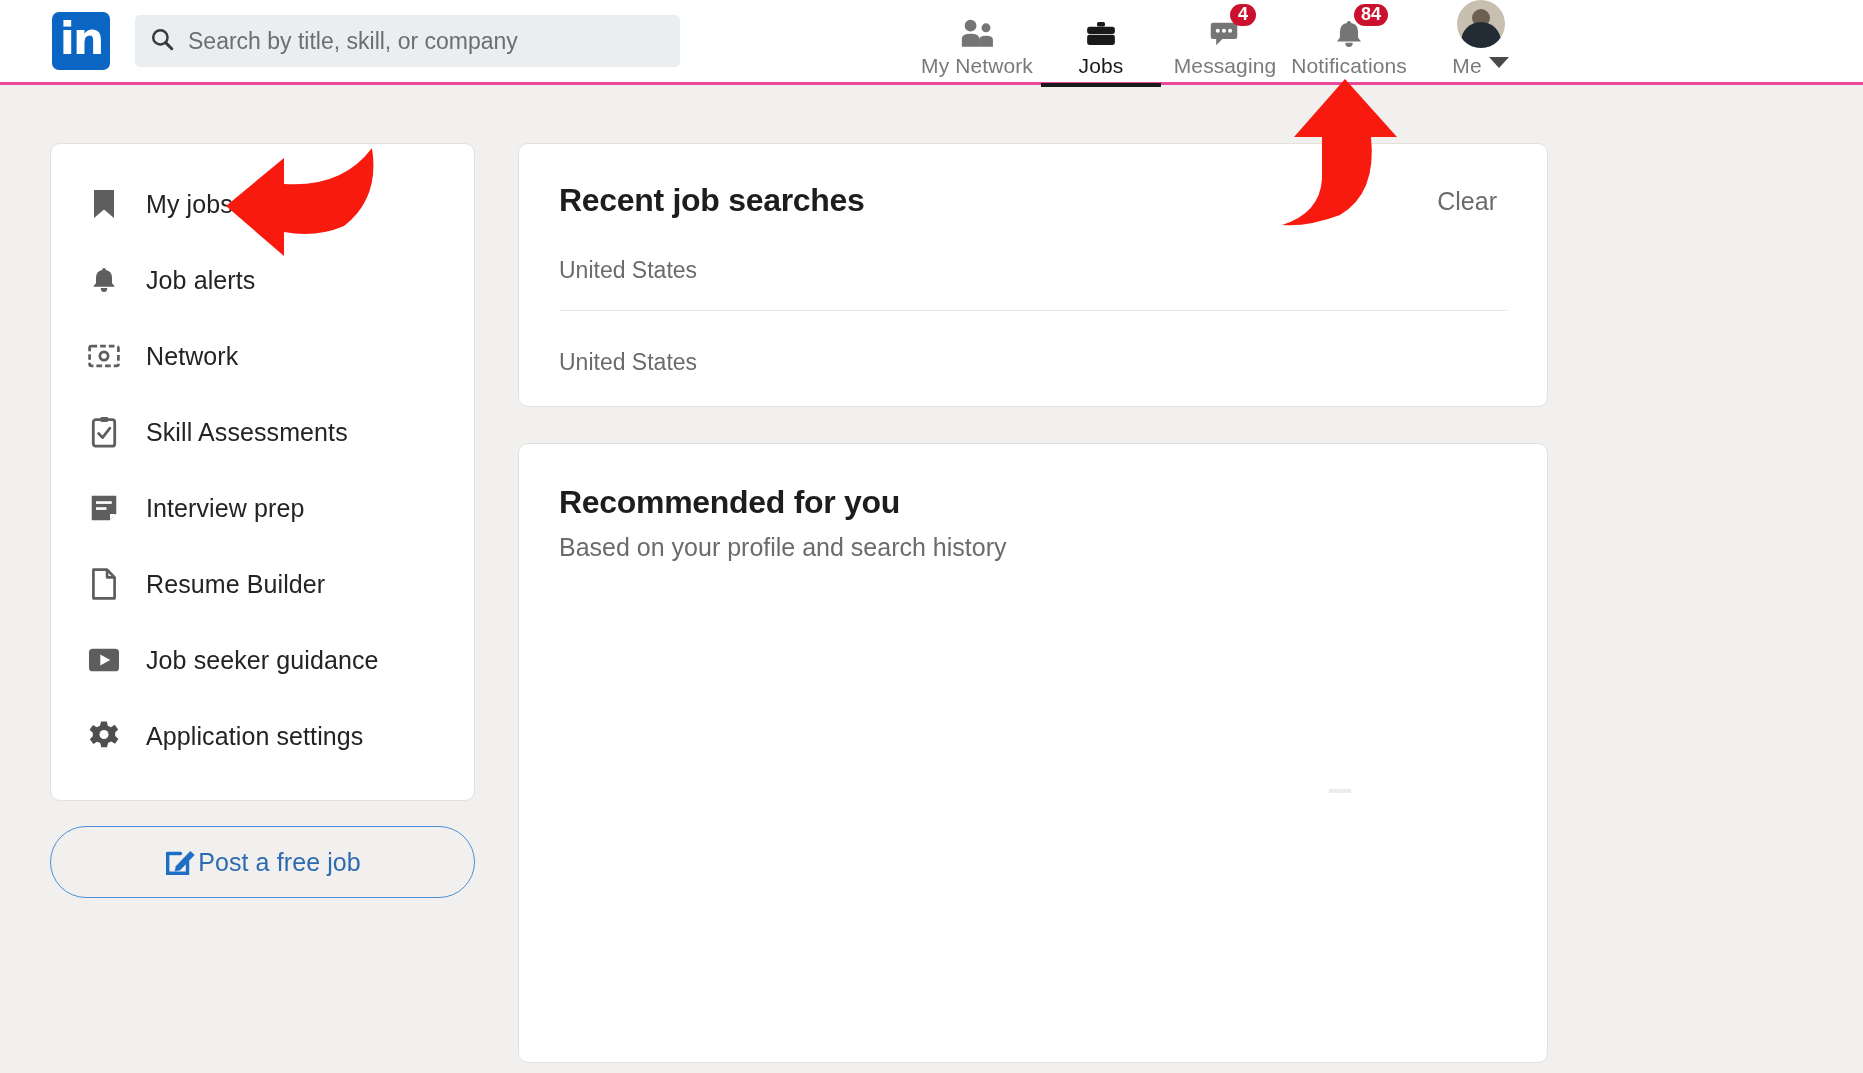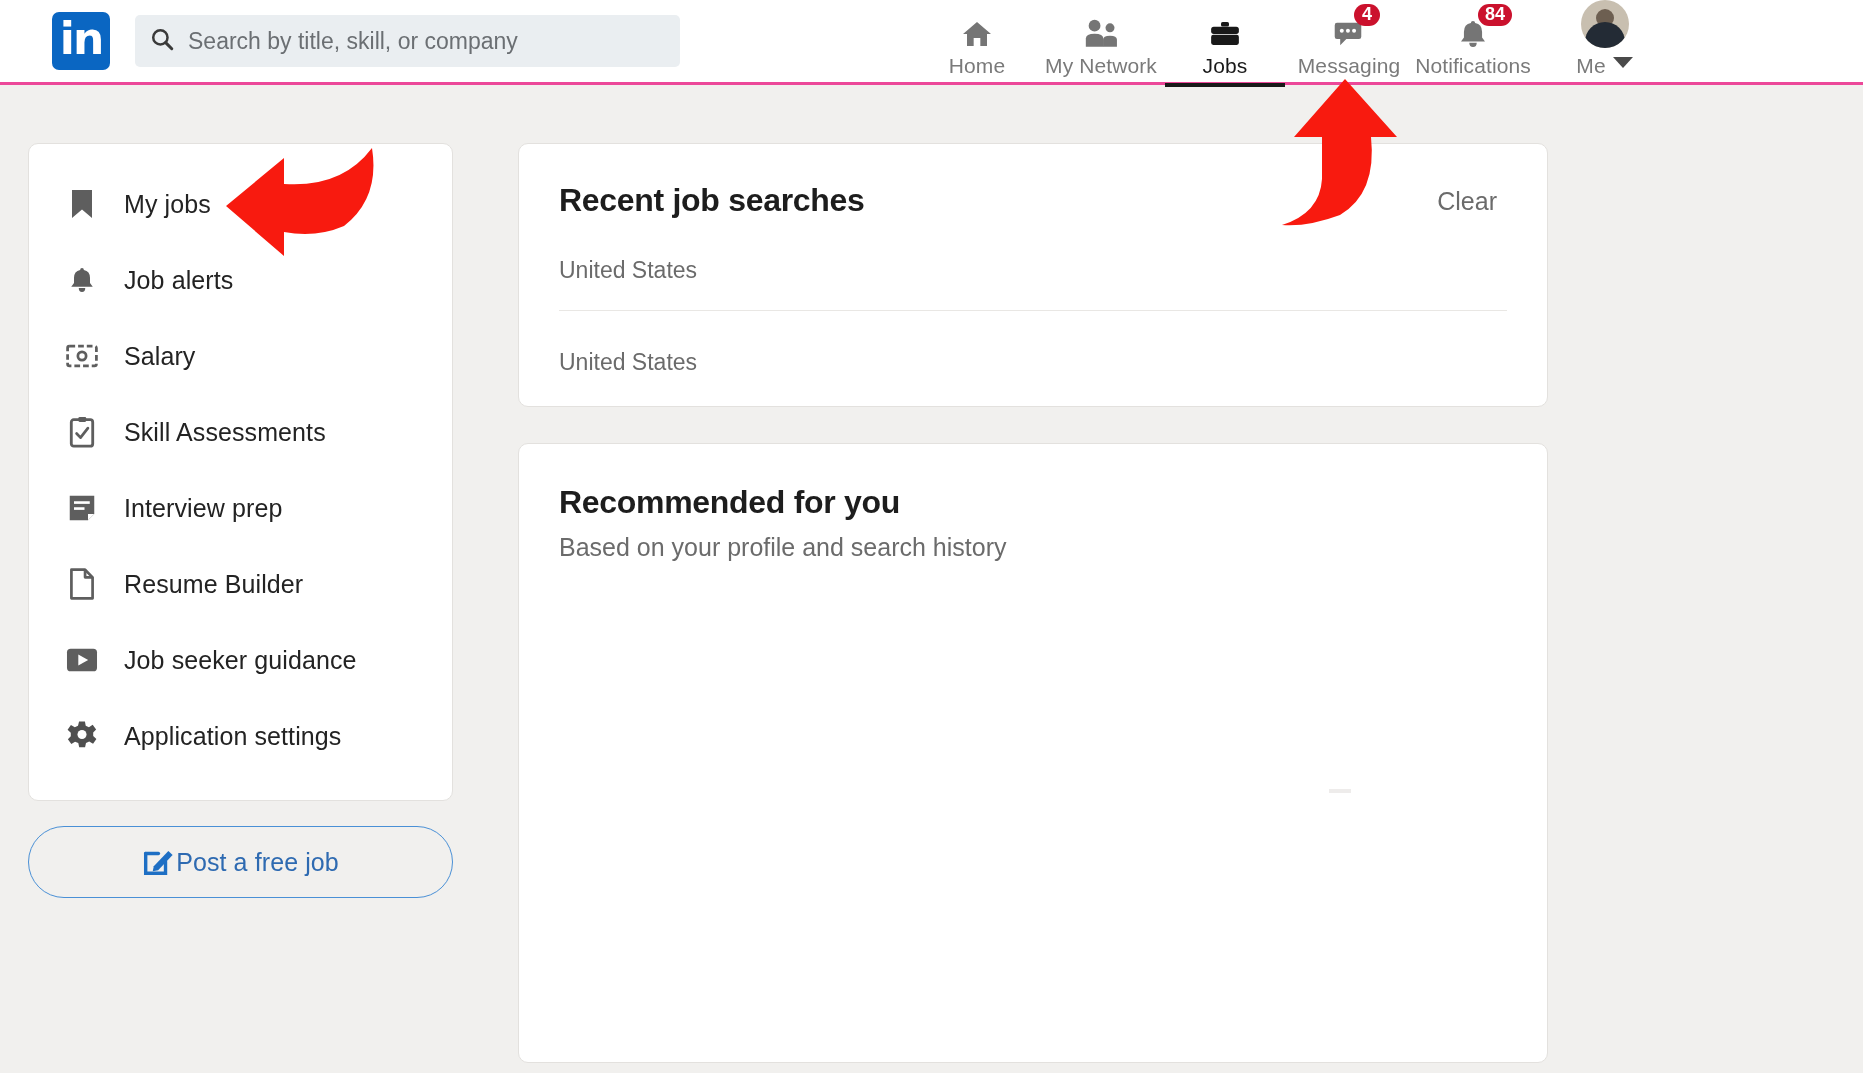--- a/index.html
+++ b/index.html
@@ -163,21 +163,21 @@
   
   #page-body {
     position: absolute;
     top: 85px; left: 0;
     width: 1863px;
     height: 988px;
   }
 
   #left-column {
     position: absolute;
-    left: 28px; top: 58px;
+    left: 50px; top: 58px;
     width: 425px;
     text-align: right;
   }
 
   .card {
     background: #ffffff;
     border: 1px solid #e3e1de;
     border-radius: 10px;
   }
 
@@ -325,28 +325,20 @@
       <svg width="26" height="26" viewBox="0 0 24 24">
         <circle cx="10.5" cy="10.5" r="6.6" fill="none" stroke="#3a3a3a" stroke-width="2.3"></circle>
         <line x1="15.4" y1="15.4" x2="21" y2="21" stroke="#3a3a3a" stroke-width="2.8" stroke-linecap="round"></line>
       </svg>
     </span>
     <input id="search-input" type="text" placeholder="Search by title, skill, or company" style="">
   </div>
 
   <div id="nav-items">
 
-    <div class="nav-item">
-      <div class="nav-icon-box">
-        <svg width="34" height="32" viewBox="0 0 24 24" fill="#757575">
-          <path d="M12 3 L22.5 12 L19.5 12 L19.5 21 L14.5 21 L14.5 15 L9.5 15 L9.5 21 L4.5 21 L4.5 12 L1.5 12 Z"></path>
-        </svg>
-      </div>
-      <div class="nav-label">Home</div>
-    </div>
 
     <div class="nav-item">
       <div class="nav-icon-box">
         <svg width="36" height="32" viewBox="0 0 28 24" fill="#757575">
           <circle cx="9" cy="5.5" r="4.6"></circle>
           <path d="M2.2 22 L2.2 15.5 Q2.2 11.8 9 11.8 Q15.8 11.8 15.8 15.5 L15.8 22 Z"></path>
           <circle cx="21" cy="7.2" r="3.5"></circle>
           <path d="M15.6 22 L15.6 16.4 Q15.6 13.3 21 13.3 Q26.4 13.3 26.4 16.4 L26.4 22 Z"></path>
         </svg>
       </div>
@@ -433,21 +425,21 @@
         <span class="side-label">Job alerts</span>
       </div>
 
       <div class="side-item">
         <span class="side-icon">
           <svg width="32" height="28" viewBox="0 0 28 20">
             <rect x="1.4" y="1.4" width="25.2" height="17.2" rx="1.6" fill="none" stroke="#5e5e5e" stroke-width="2.4" stroke-dasharray="5 2.6"></rect>
             <circle cx="14" cy="10" r="3.6" fill="none" stroke="#5e5e5e" stroke-width="2.4"></circle>
           </svg>
         </span>
-        <span class="side-label">Salary</span>
+        <span class="side-label">Network</span>
       </div>
 
       <div class="side-item">
         <span class="side-icon">
           <svg width="28" height="32" viewBox="0 0 22 26">
             <rect x="8" y="0.8" width="6.5" height="4" rx="1.2" fill="#5e5e5e"></rect>
             <rect x="2.3" y="3" width="17.4" height="21.5" rx="2" fill="none" stroke="#5e5e5e" stroke-width="2.3"></rect>
             <path d="M6.6 14.2 L9.8 17.6 L15.8 9.8" fill="none" stroke="#5e5e5e" stroke-width="2.2" stroke-linecap="round" stroke-linejoin="round"></path>
           </svg>
         </span>

